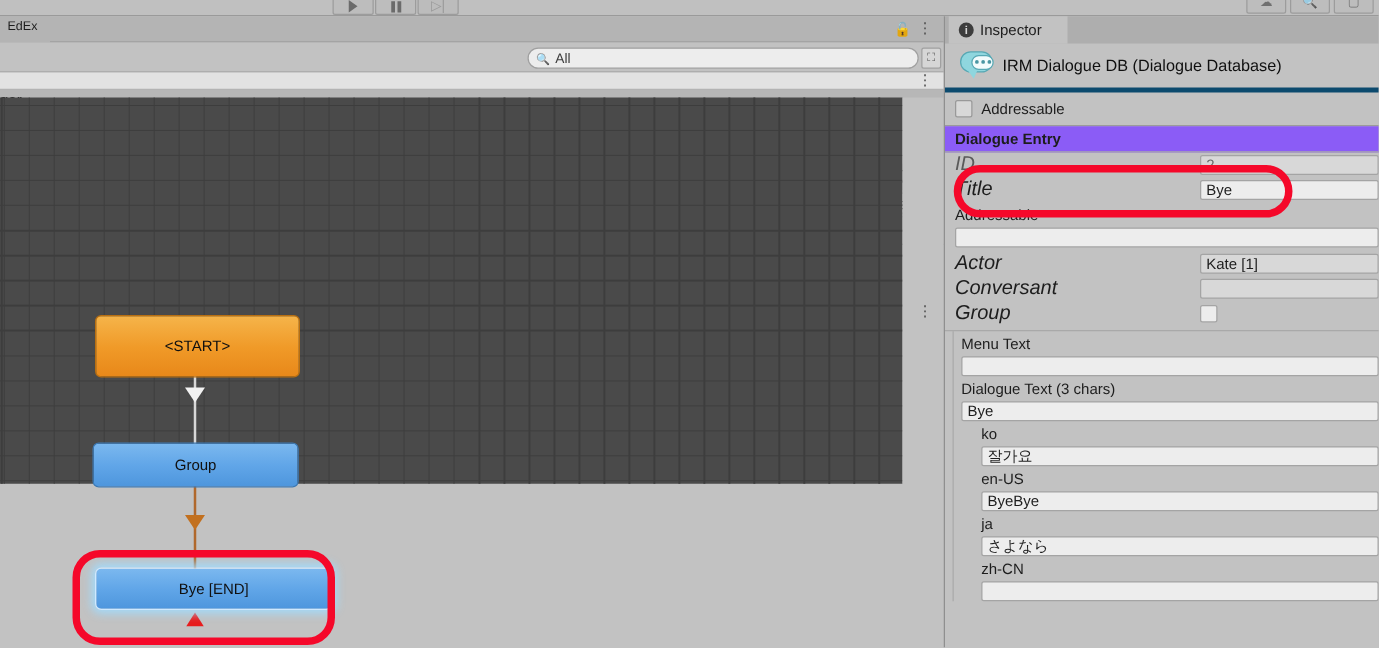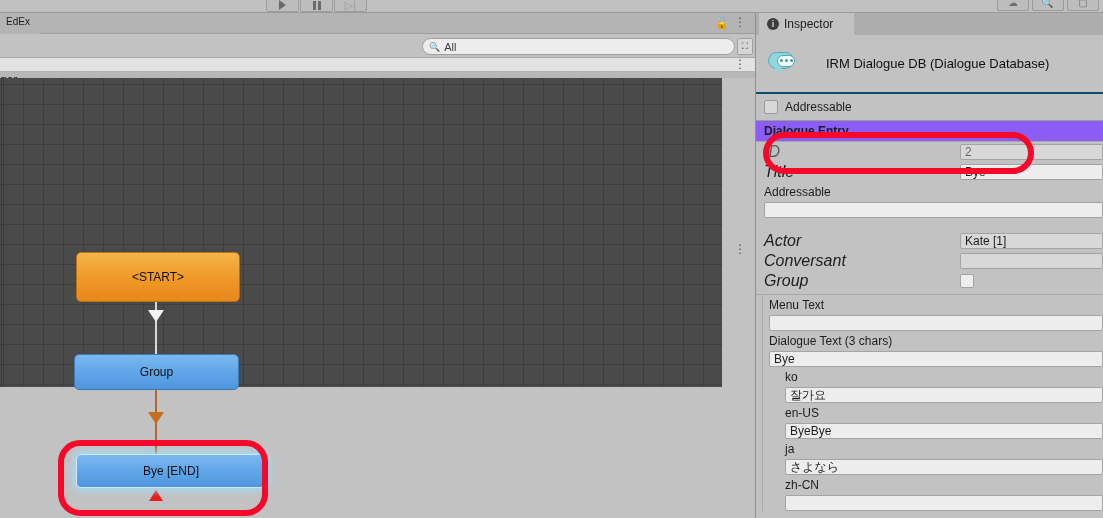--- a/index.html
+++ b/index.html
@@ -224,23 +224,23 @@
   .insp-tab {
     position: absolute; left: 3px; top: 0; height: 22px; width: 95px;
     background: #c2c2c2; display: flex; align-items: center; gap: 5px;
     padding-left: 8px; font-size: 12px;
   }
   .info-ic {
     width: 12px; height: 12px; border-radius: 50%; background: #3d3d3d;
     color: #d8d8d8; font-size: 9px; font-weight: bold; line-height: 12px; text-align: center;
   }
   .insp-header {
-    position: relative; height: 59px; background: #c2c2c2;
-    display: flex; align-items: center; padding-left: 8px; gap: 28px;
-    border-bottom: 2px solid #0c4a6e;
+    position: relative; height: 39px; background: #c2c2c2;
+    display: flex; align-items: center; padding-left: 8px; gap: 4px;
+    border-bottom: 4px solid #0c4a6e;
   }
   .db-icon { width: 34px; height: 28px; position: relative; }
   .bub1 {
     position: absolute; left: 4px; top: 2px; width: 26px; height: 17px;
     border-radius: 9px; background: #8fd6de; border: 1.5px solid #57a8b4;
   }
   .bub1:after {
     content: ''; position: absolute; left: 5px; bottom: -6px;
     width: 0; height: 0; border-left: 5px solid transparent;
     border-right: 3px solid transparent; border-top: 7px solid #8fd6de;
@@ -447,21 +447,21 @@
       <span class="fld-inp ro">2</span>
     </div>
     <div class="fld-row">
       <span class="lbl">Title</span>
       <span class="fld-inp">Bye</span>
     </div>
 
     <div class="full-lbl">Addressable</div>
     <div class="full-inp"></div>
 
-    <div class="fld-row" style="margin-top:13px;">
+    <div class="fld-row" style="margin-top:3px;">
       <span class="lbl">Actor</span>
       <span class="fld-inp grey">Kate [1]</span>
     </div>
     <div class="fld-row">
       <span class="lbl">Conversant</span>
       <span class="fld-inp grey"></span>
     </div>
     <div class="fld-row">
       <span class="lbl">Group</span>
       <span class="chk-sm"></span>

